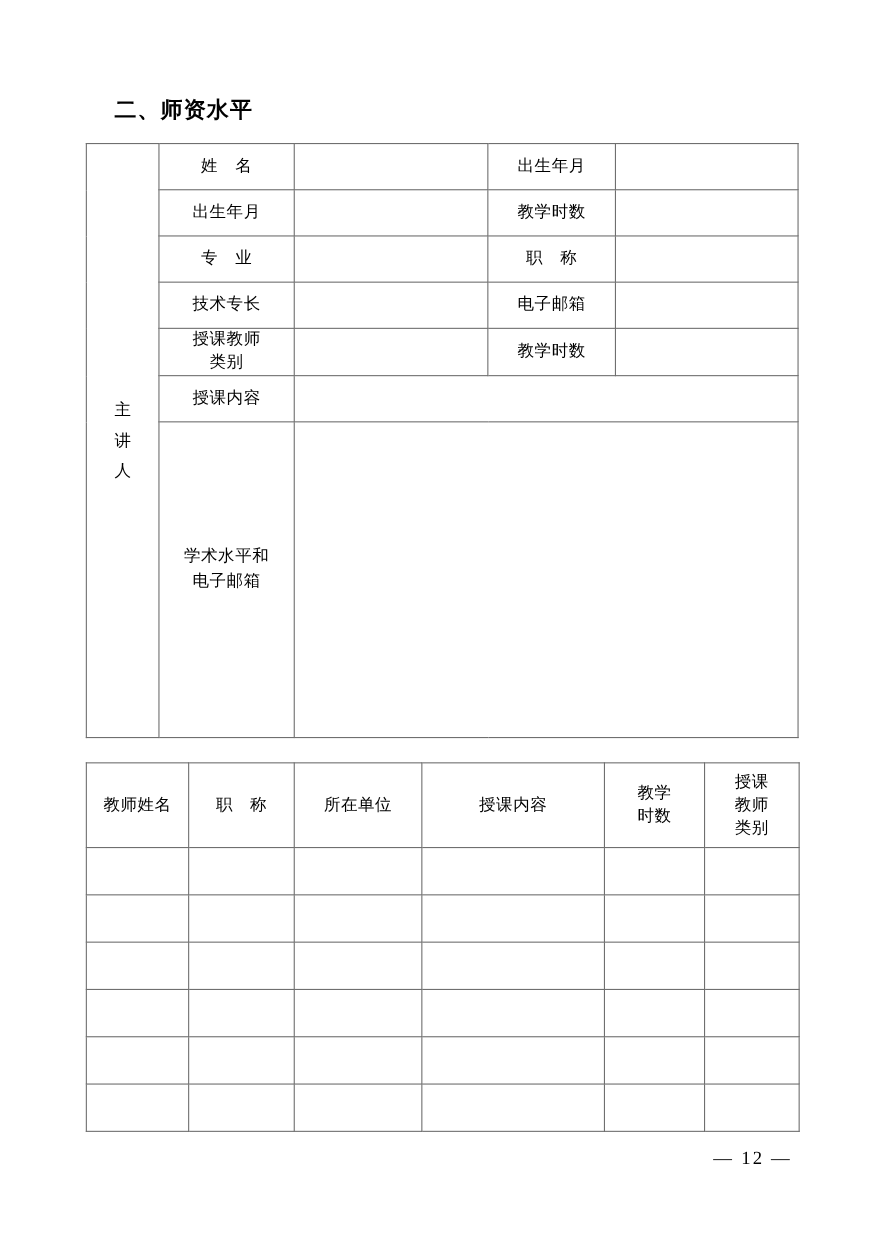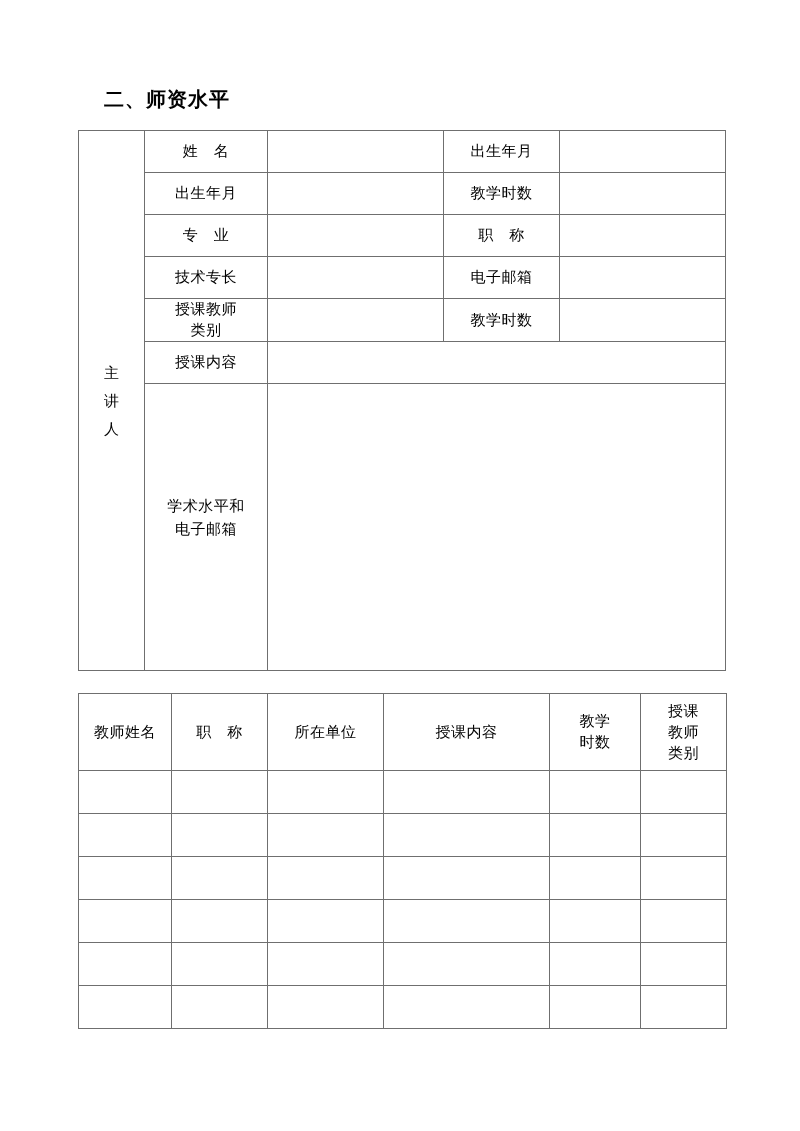--- a/index.html
+++ b/index.html
@@ -271,14 +271,15 @@
         <td class="fill"></td>
         <td class="fill"></td>
         <td class="fill"></td>
         <td class="fill"></td>
         <td class="fill"></td>
         <td class="fill"></td>
       </tr>
     </tbody>
   </table>
 
+  <div class="page-footer">— 12 —</div>
 
 </div>
 
 </body></html>

